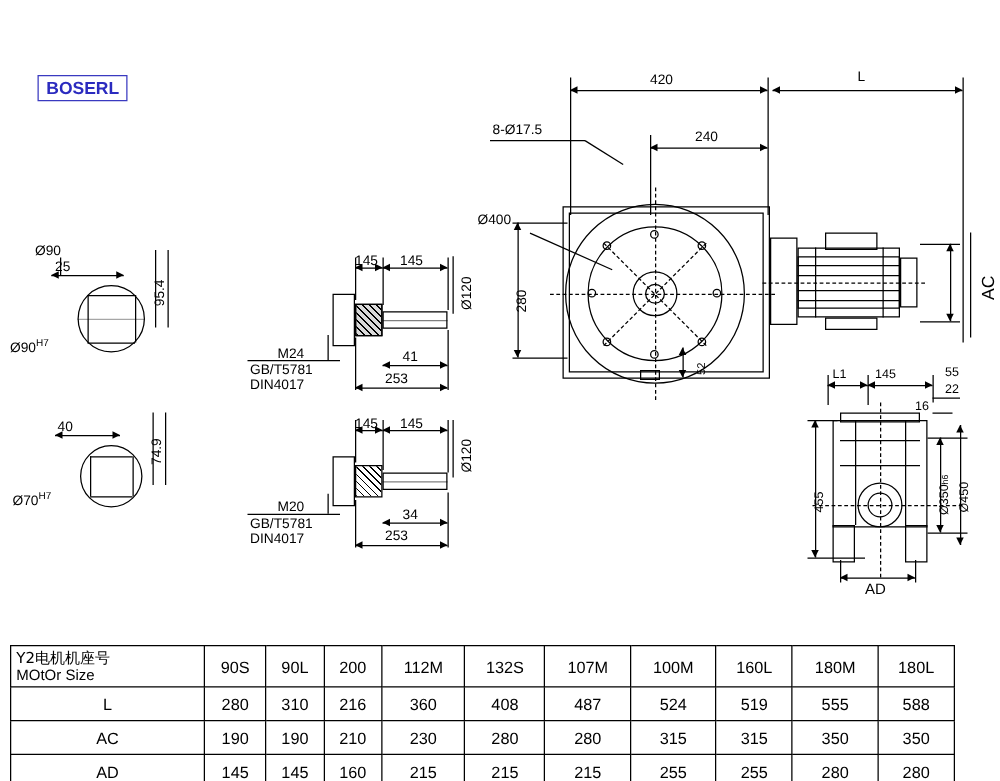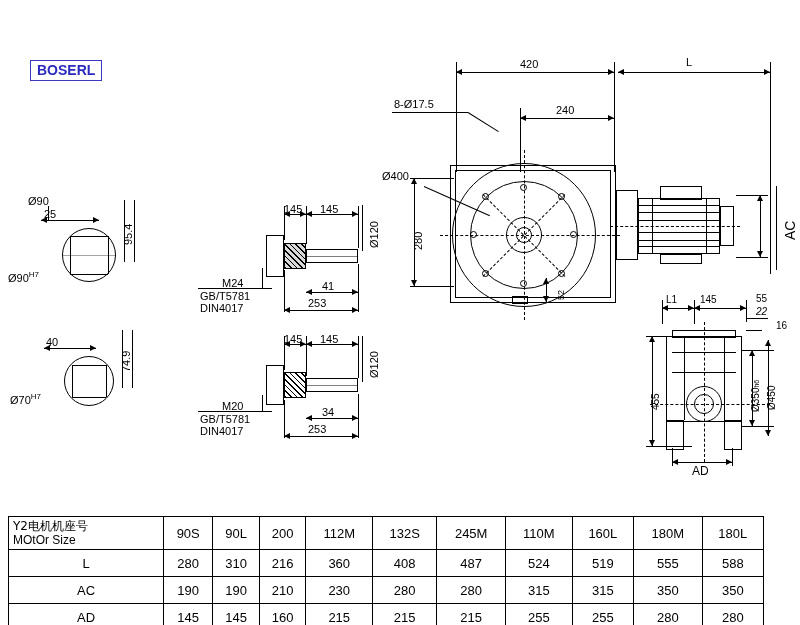--- a/index.html
+++ b/index.html
@@ -252,22 +252,22 @@
   <div class="arrowU" style="left:757px;top:195px;"></div>
   <div class="arrowD" style="left:757px;top:251px;"></div>
   <div class="lbl rot" style="left:782px;top:240px;font-size:14px;">AC</div>
   <div class="ln h" style="left:736px;top:195px;width:32px;"></div>
   <div class="ln h" style="left:736px;top:257px;width:32px;"></div>
   <div class="ln v" style="left:776px;top:186px;height:84px;"></div>
 
   <div class="lbl sm" style="left:666px;top:294px;">L1</div>
   <div class="lbl sm" style="left:700px;top:294px;">145</div>
   <div class="lbl sm" style="left:756px;top:293px;">55</div>
-  <div class="lbl sm" style="left:756px;top:306px;font-style:italic;">22</div>
-  <div class="lbl sm" style="left:776px;top:320px;text-align:center;">16</div>
+  <div class="lbl sm" style="left:756px;top:306px;">22</div>
+  <div class="lbl sm" style="left:732px;top:320px;text-align:center;">16</div>
 
   <div class="ln h" style="left:662px;top:308px;width:32px;"></div>
   <div class="arrowL" style="left:662px;top:305px;"></div>
   <div class="arrowR" style="left:688px;top:305px;"></div>
   <div class="ln h" style="left:694px;top:308px;width:52px;"></div>
   <div class="arrowL" style="left:694px;top:305px;"></div>
   <div class="arrowR" style="left:740px;top:305px;"></div>
   <div class="ln v" style="left:694px;top:300px;height:24px;"></div>
   <div class="ln v" style="left:746px;top:300px;height:22px;"></div>
   <div class="ln v" style="left:662px;top:300px;height:24px;"></div>
@@ -317,22 +317,22 @@
       <tr>
         <td class="firstcell">
           <div class="cn">Y2电机机座号</div>
           <div>MOtOr Size</div>
         </td>
         <td>90S</td>
         <td>90L</td>
         <td>200</td>
         <td>112M</td>
         <td>132S</td>
-        <td>245M</td>
-        <td>110M</td>
+        <td>107M</td>
+        <td>100M</td>
         <td>160L</td>
         <td>180M</td>
         <td>180L</td>
       </tr>
       <tr>
         <td class="rowhead">L</td>
         <td>280</td>
         <td>310</td>
         <td>216</td>
         <td>360</td>

